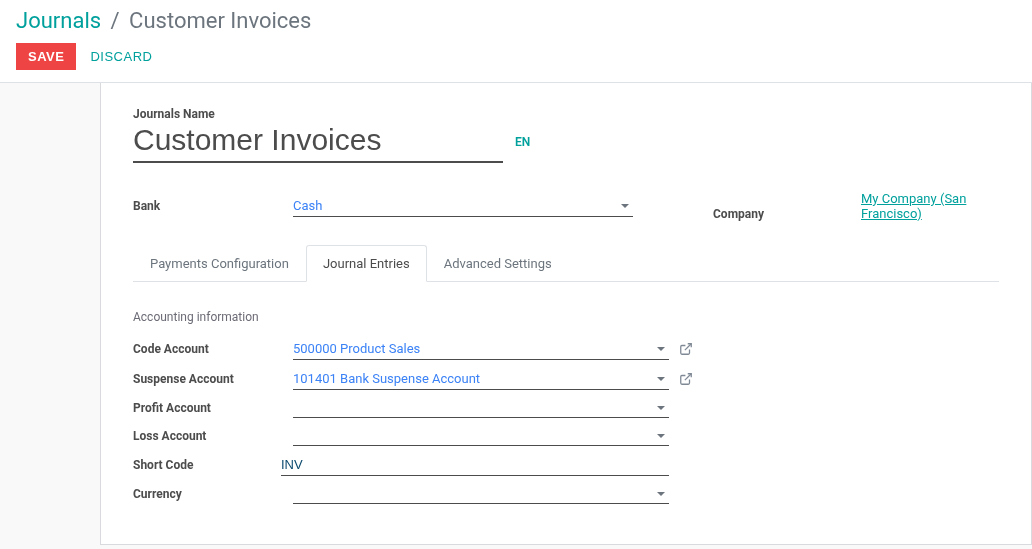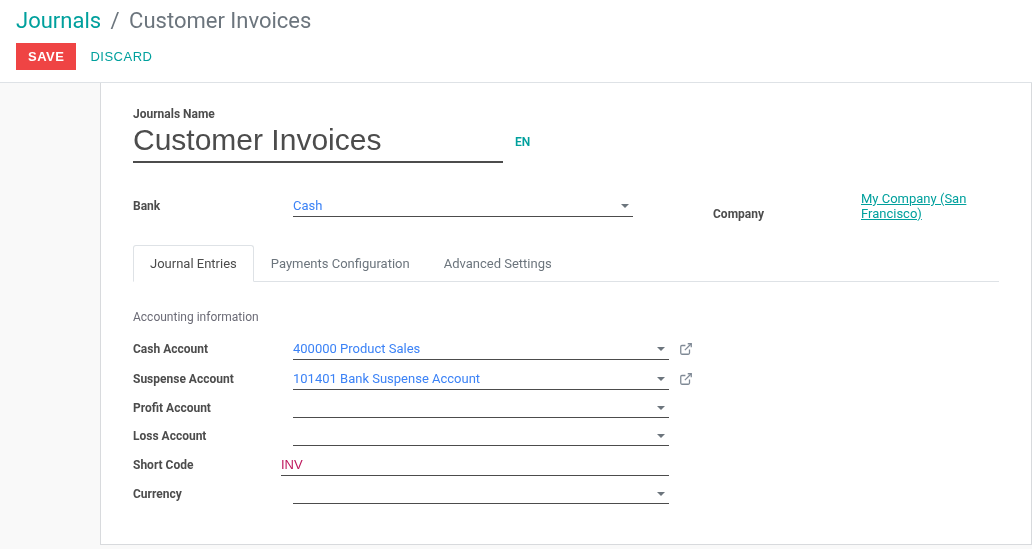--- a/index.html
+++ b/index.html
@@ -137,21 +137,21 @@
       margin-bottom: 8px;
     }
     .form-row .field-label { width: 148px; flex-shrink: 0; }
     .form-row .dropdown-field { flex: 1; }
     .text-input {
       flex: 1;
       border: none;
       border-bottom: 1px solid #4c4c4c;
       padding: 3px 0;
       font-size: 13px;
-      color: #be185d;
+      color: #0c4a6e;
       outline: none;
     }
     .ext-link {
       width: 14px;
       height: 14px;
       margin-left: 10px;
       cursor: pointer;
       flex-shrink: 0;
       color: #7f8995;
     }
@@ -189,31 +189,31 @@
         <span class="field-label">Bank</span>
         <div class="dropdown-field">Cash</div>
       </div>
       <div class="col-right">
         <span class="field-label">Company</span>
         <span class="link-value">My Company (San Francisco)</span>
       </div>
     </div>
 
     <div class="tabs">
+      <div class="tab">Payments Configuration</div>
       <div class="tab active">Journal Entries</div>
-      <div class="tab">Payments Configuration</div>
       <div class="tab">Advanced Settings</div>
     </div>
 
     <div class="section-title">Accounting information</div>
 
     <div class="form-rows">
       <div class="form-row">
-        <span class="field-label">Cash Account</span>
-        <div class="dropdown-field">400000 Product Sales</div>
+        <span class="field-label">Code Account</span>
+        <div class="dropdown-field">500000 Product Sales</div>
         <span class="ext-link">
           <svg viewBox="0 0 24 24" width="14" height="14" fill="none" stroke="currentColor" stroke-width="2.2">
               <path d="M18 13v6a2 2 0 0 1-2 2H5a2 2 0 0 1-2-2V8a2 2 0 0 1 2-2h6"></path>
               <polyline points="15 3 21 3 21 9"></polyline>
               <line x1="10" y1="14" x2="21" y2="3"></line>
             </svg>
         </span>
       </div>
       <div class="form-row">
         <span class="field-label">Suspense Account</span>

